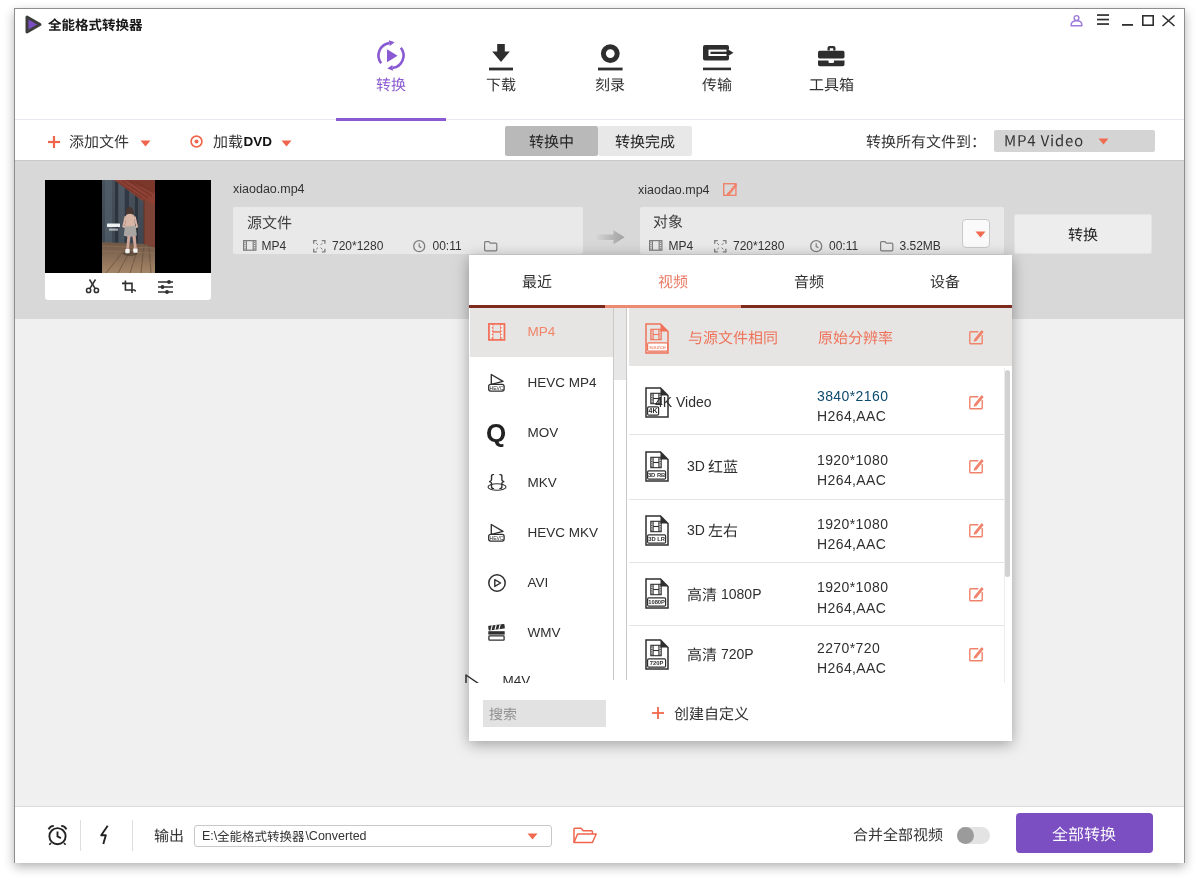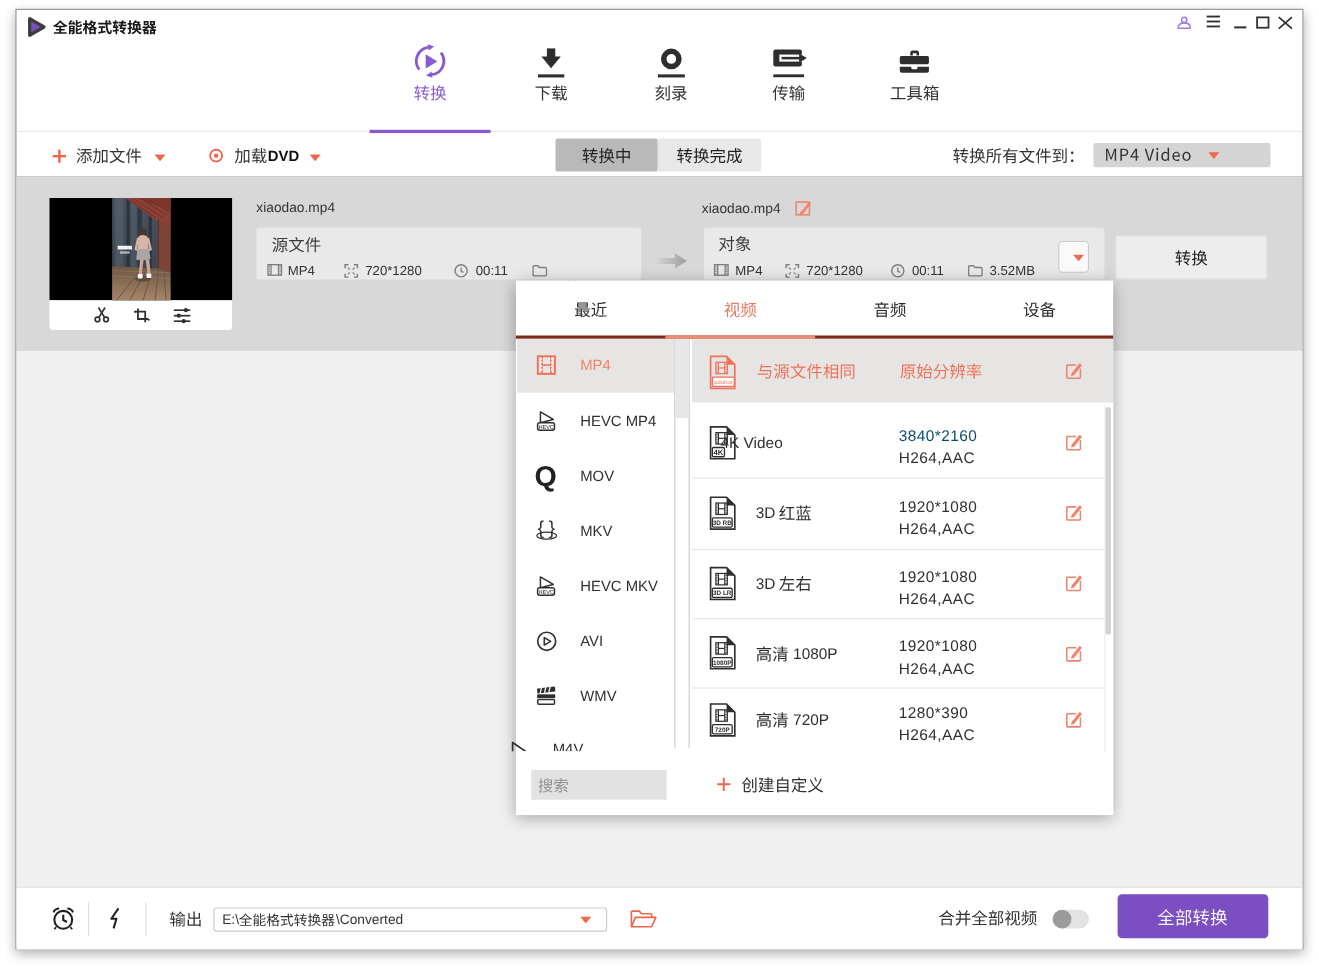--- a/index.html
+++ b/index.html
@@ -782,21 +782,21 @@
 <rect x="2.6" y="19.8" width="18" height="8.4" rx="1.2" fill="#fff" stroke="#2f2f2f" stroke-width="1.2"></rect>
 <text x="11.6" y="26.3" font-family="'Liberation Sans',sans-serif" font-size="5.8" font-weight="700" fill="#2f2f2f" text-anchor="middle">720P</text>
     </svg>
 <div style="position:absolute;left:687px;top:647.0px">
       <svg width="30" height="19" style="display:block" fill="#2f2f2f">
         <path transform="translate(0.0,13.2) scale(0.015000,-0.015000)" d="M286 559H719V468H286ZM211 614V413H797V614ZM441 826 470 736H59V670H937V736H553C542 768 527 810 513 843ZM96 357V-79H168V294H830V-1C830 -12 825 -16 813 -16C801 -16 754 -17 711 -15C720 -31 731 -54 735 -72C799 -72 842 -72 869 -63C896 -53 905 -37 905 0V357ZM281 235V-21H352V29H706V235ZM352 179H638V85H352Z"></path>
         <path transform="translate(15.0,13.2) scale(0.015000,-0.015000)" d="M82 772C137 742 207 695 241 662L287 721C252 752 181 796 126 823ZM35 506C93 475 166 427 201 394L246 453C209 486 135 531 78 559ZM66 -21 134 -66C182 28 240 154 282 261L222 305C175 190 111 57 66 -21ZM431 212H793V134H431ZM431 268V342H793V268ZM575 840V762H319V704H575V640H343V585H575V516H281V458H950V516H649V585H888V640H649V704H913V762H649V840ZM361 400V-79H431V77H793V5C793 -7 788 -11 774 -12C760 -13 712 -13 662 -11C671 -29 680 -57 684 -76C755 -76 800 -76 828 -64C856 -53 864 -33 864 4V400Z"></path>
       </svg>
     </div>
 <div style="position:absolute;left:721px;top:645.0px;font:400 14px 'Liberation Sans',sans-serif;line-height:18px;color:#2f2f2f;white-space:nowrap;">720P</div>
-<div style="position:absolute;left:817px;top:638.5px;font:400 14px 'Liberation Sans',sans-serif;line-height:18px;color:#2f2f2f;white-space:nowrap;letter-spacing:0.4px;">1280*390</div>
+<div style="position:absolute;left:817px;top:638.5px;font:400 14px 'Liberation Sans',sans-serif;line-height:18px;color:#2f2f2f;white-space:nowrap;letter-spacing:0.4px;">2270*720</div>
 <div style="position:absolute;left:817px;top:659.0px;font:400 14px 'Liberation Sans',sans-serif;line-height:18px;color:#2f2f2f;white-space:nowrap;letter-spacing:0.4px;">H264,AAC</div>
 <svg style="position:absolute;left:969px;top:646px;overflow:visible" width="16" height="16">
       <path d="M0.8,2.8 h8.5 M0.8,2.8 V14 a0.8,0.8 0 0 0 0.8,0.8 H12.4 a0.8,0.8 0 0 0 0.8,-0.8 V6" fill="none" stroke="#f0836b" stroke-width="1.4"></path>
 <path d="M5.2,10.3 L12.2,1.5 a0.5,0.5 0 0 1 0.8,0 l1.3,1.1 a0.5,0.5 0 0 1 0,0.8 L7.4,12.1 l-2.8,0.7 z" fill="#f0836b"></path>
     </svg>
 <div style="position:absolute;left:1003.5px;top:368px;width:1px;height:315px;background:#ececec;"></div>
 <div style="position:absolute;left:1004.5px;top:370px;width:5.5px;height:207px;background:#d2d2d2;border-radius:3px;"></div>
 <div style="position:absolute;left:469.5px;top:683px;width:542px;height:57px;background:#fff;"></div>
 <div style="position:absolute;left:483px;top:700px;width:123px;height:27px;background:#e2e2e2;"></div>
 <div style="position:absolute;left:489px;top:706.9px">

